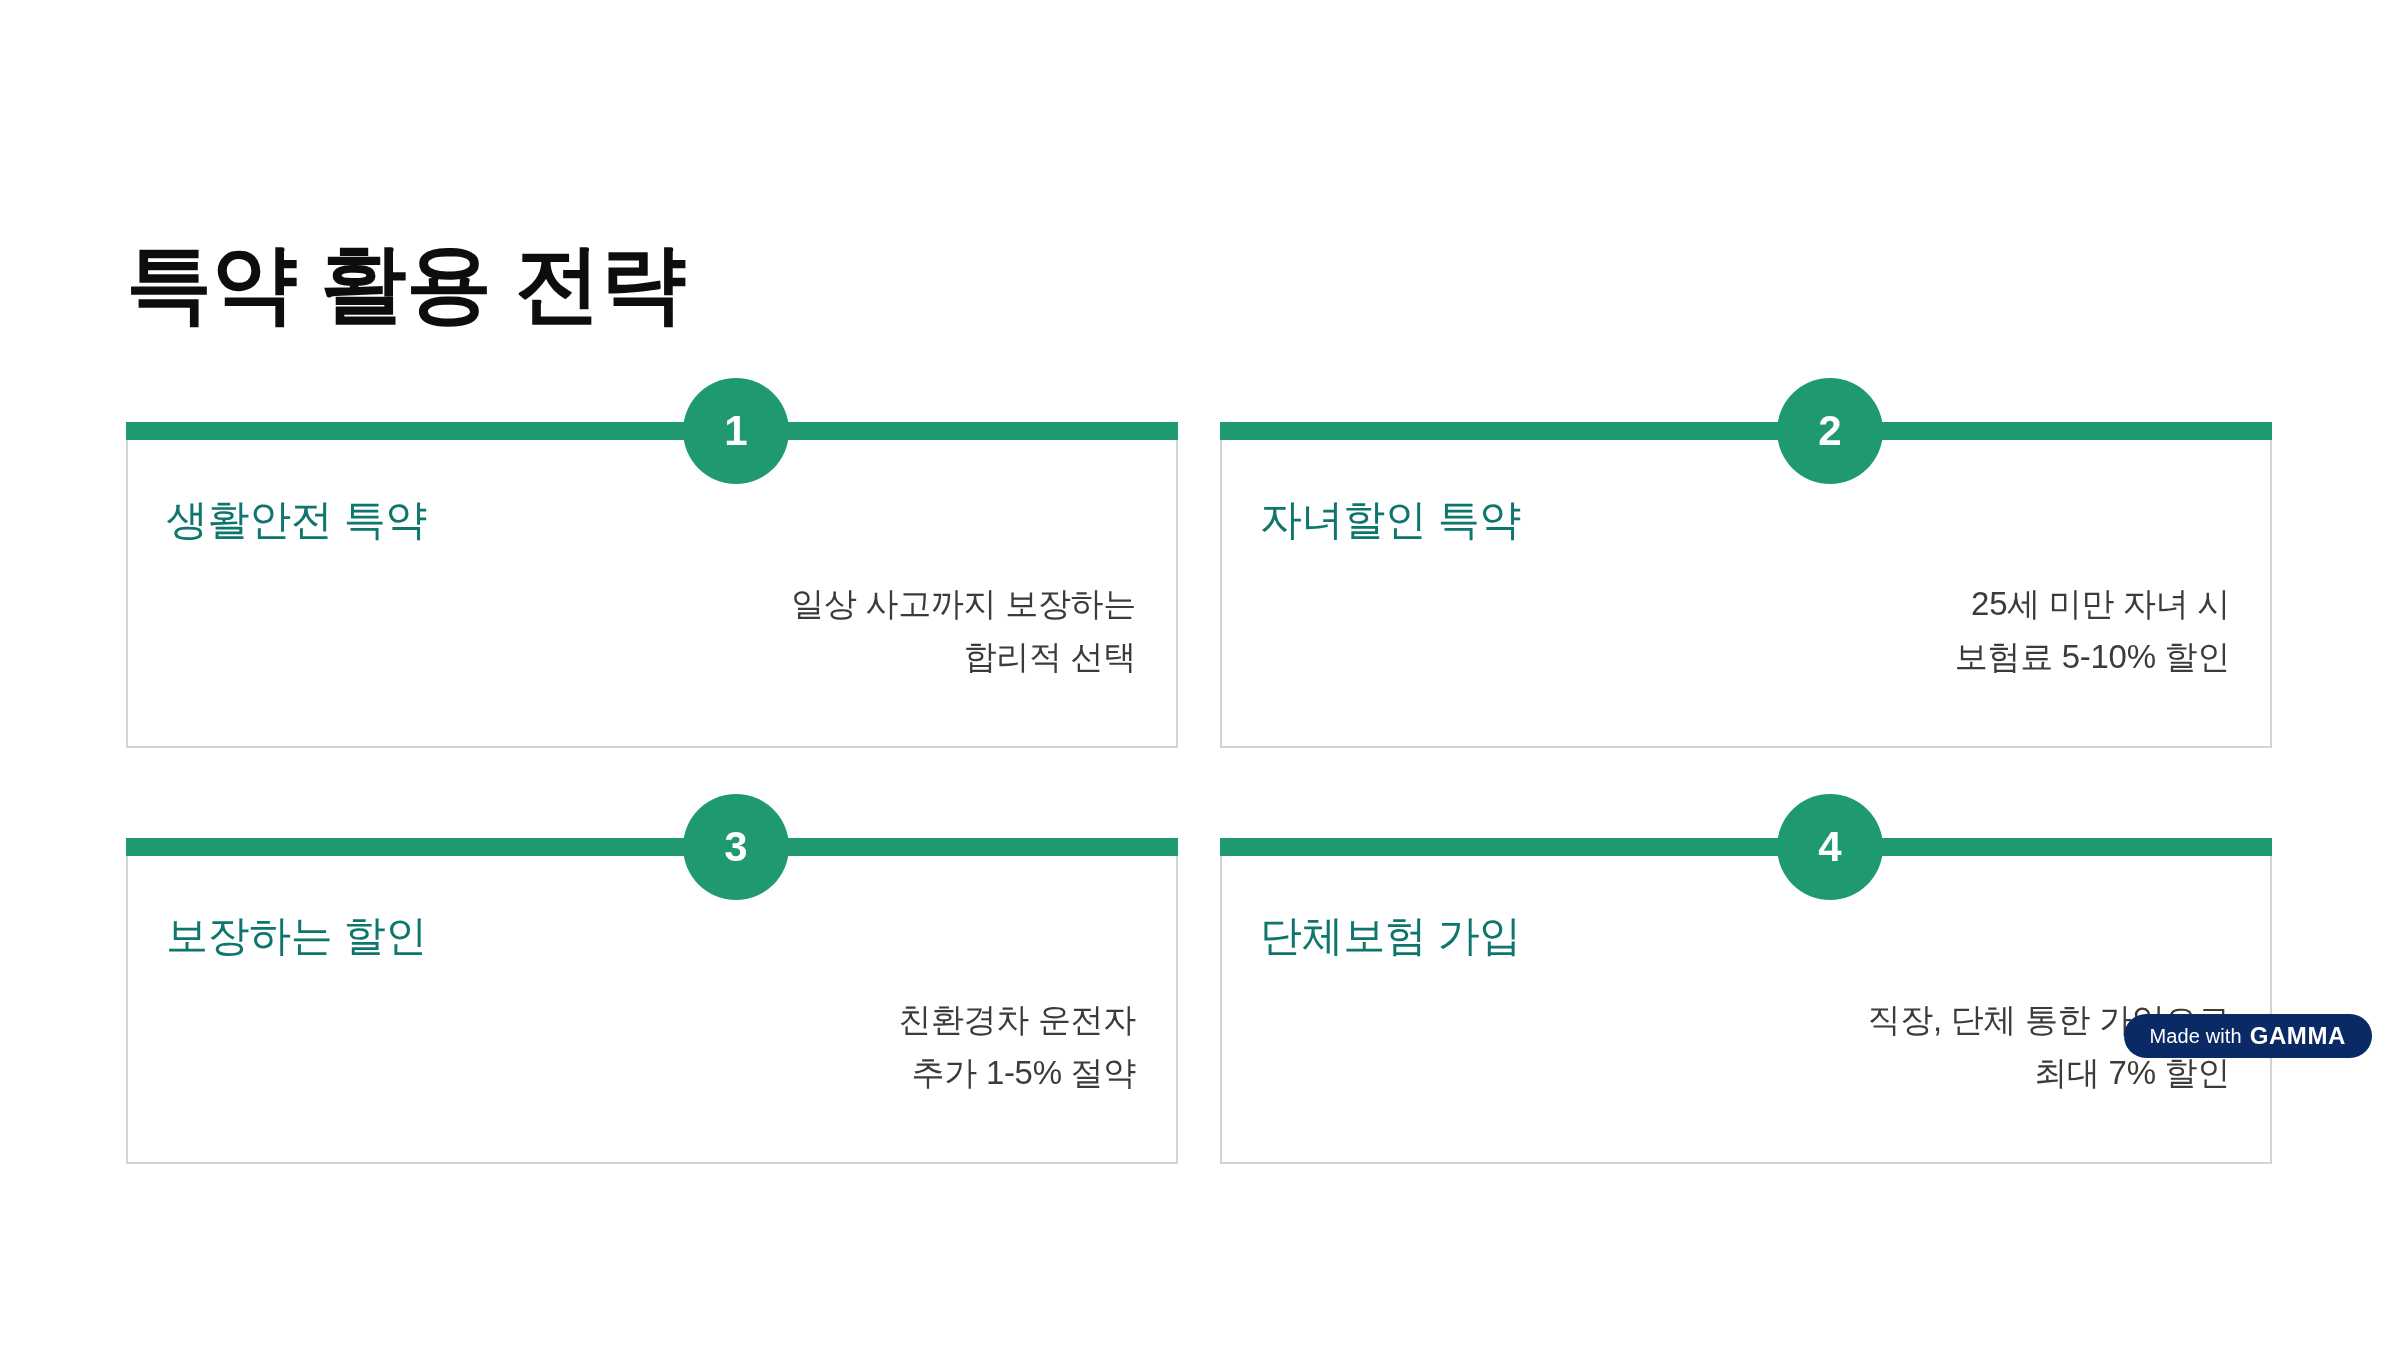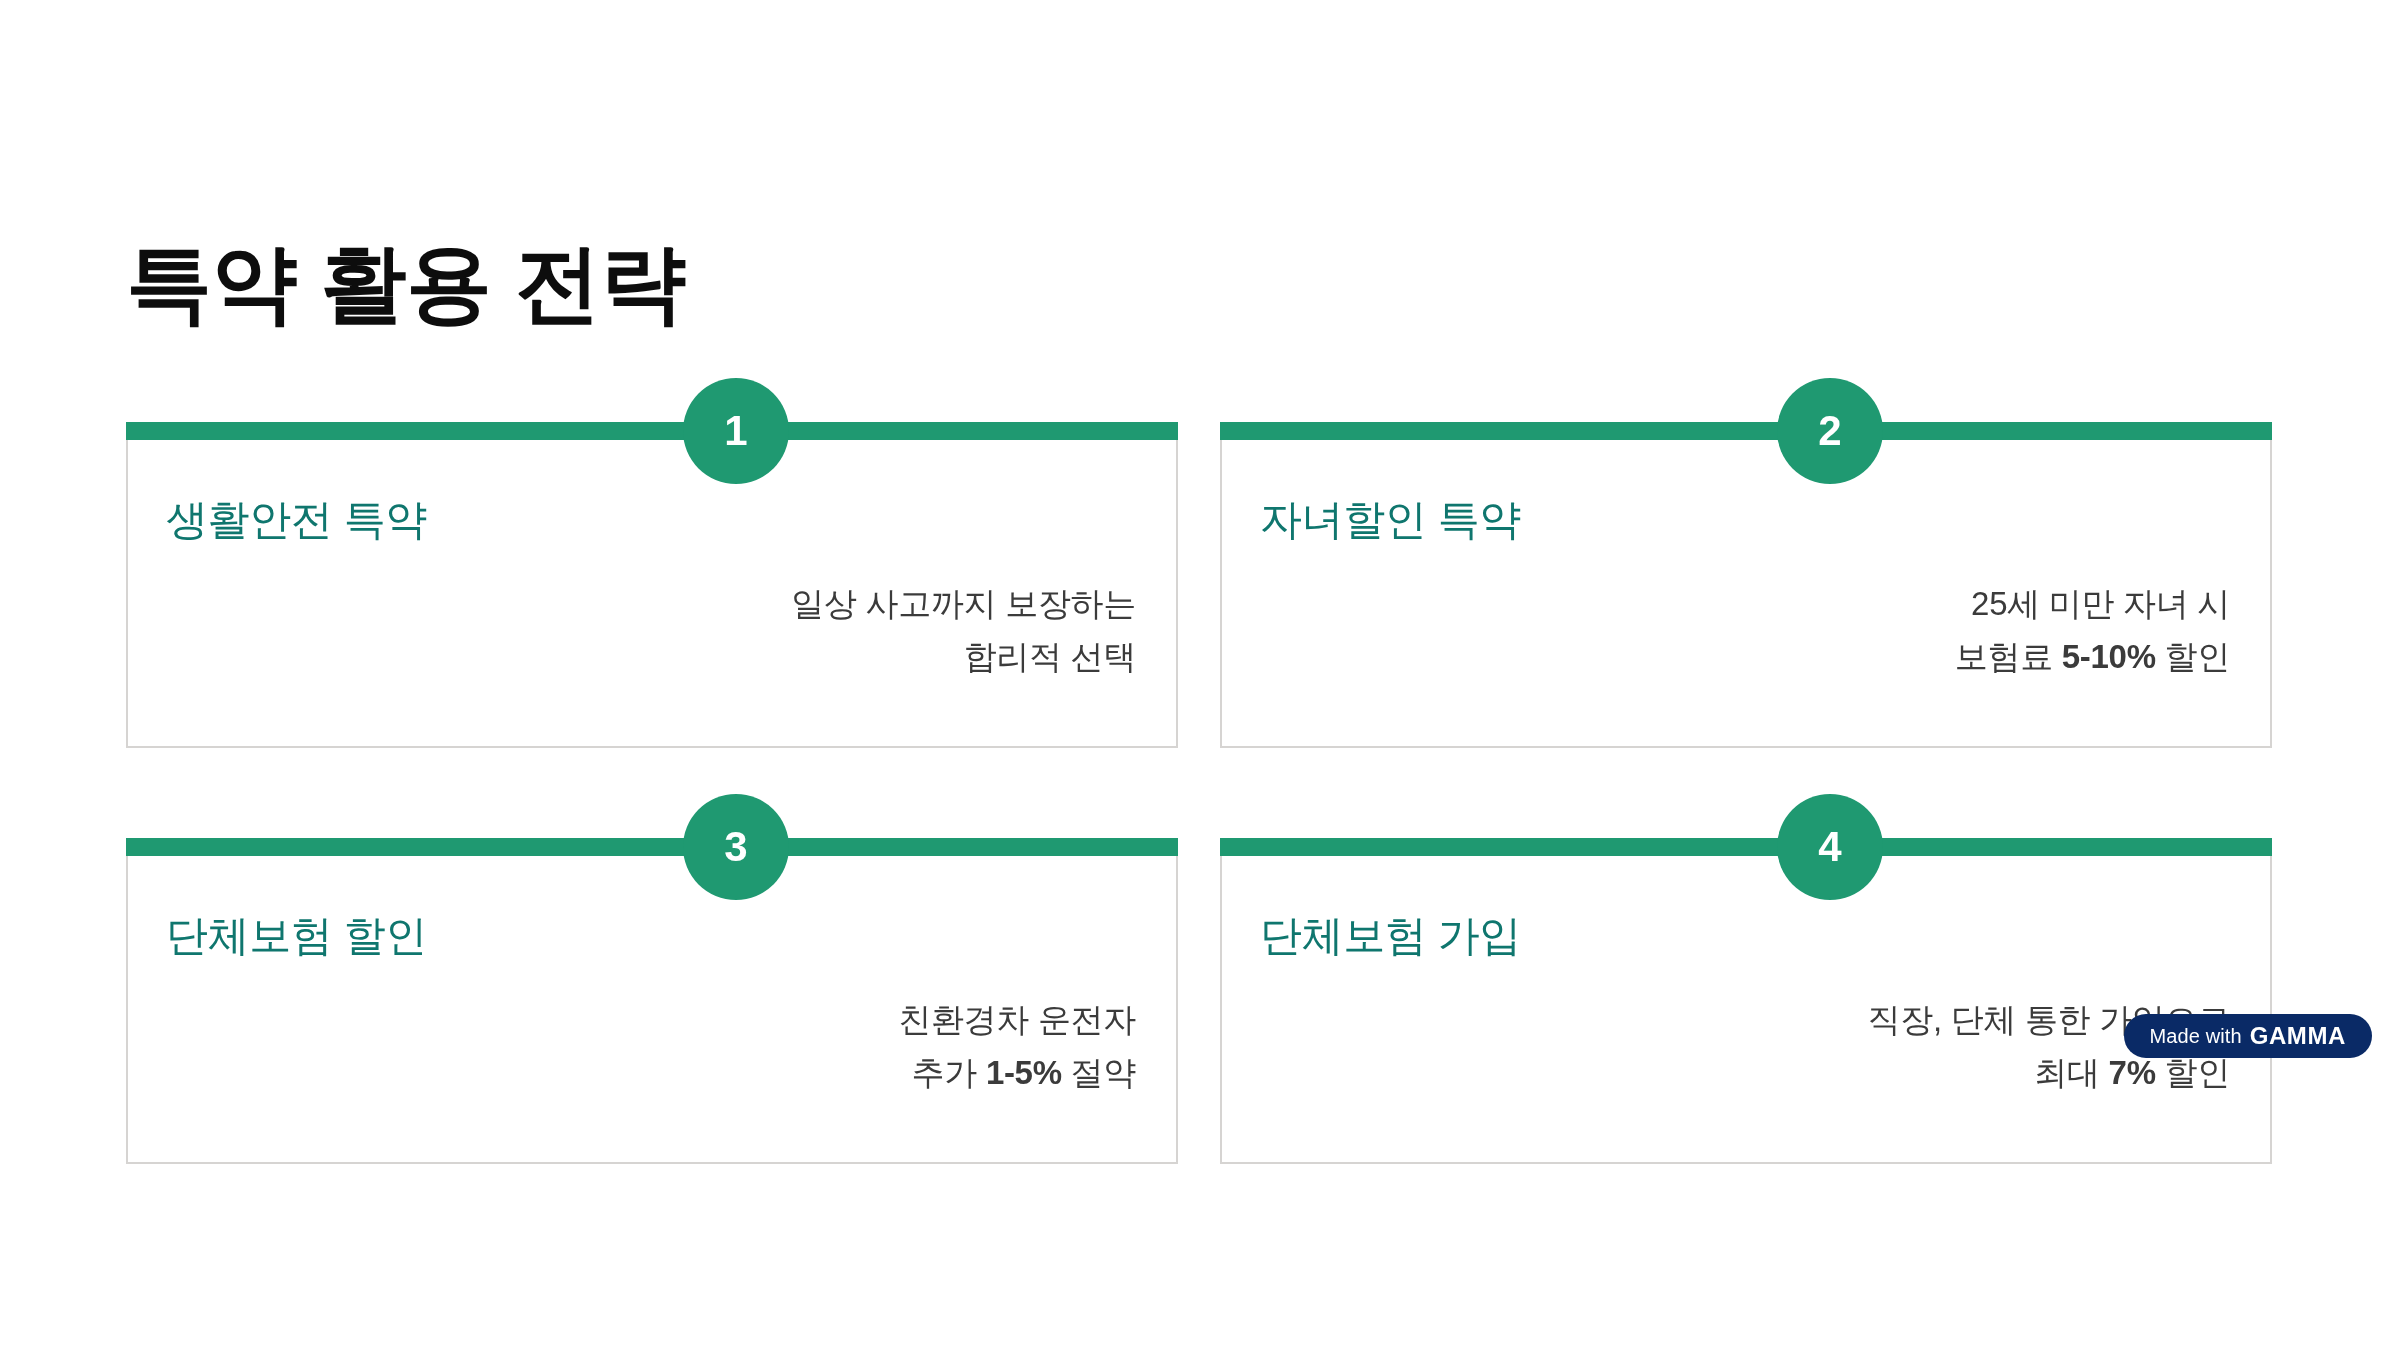--- a/index.html
+++ b/index.html
@@ -107,21 +107,21 @@
   .card-body {
     margin: 30px 0 0 0;
     font-size: 33px;
     font-weight: 400;
     line-height: 1.62;
     color: #3b3b3b;
     letter-spacing: -0.3px;
     white-space: pre-line;
     text-align: right;
   }
-  .card-body b { font-weight: 700; margin-top: 36px; }
+  .card-body b { font-weight: 400; margin-top: 36px; }
 
   
   .gamma-badge {
     position: absolute;
     right: 28px;
     bottom: 22px;
     height: 44px;
     padding: 0 26px;
     border-radius: 22px;
     background: #0a2a66;
@@ -161,21 +161,21 @@
       <div class="card-accent"></div>
       <div class="card-badge">2</div>
       <h2 class="card-title">자녀할인 특약</h2>
       <p class="card-body">25세 미만 자녀 시
 보험료 <b>5-10%</b> 할인</p>
     </div>
 
     <div class="card">
       <div class="card-accent"></div>
       <div class="card-badge">3</div>
-      <h2 class="card-title">단체보험 할인</h2>
+      <h2 class="card-title">보장하는 할인</h2>
       <p class="card-body">친환경차 운전자
 추가 <b>1-5%</b> 절약</p>
     </div>
 
     <div class="card">
       <div class="card-accent"></div>
       <div class="card-badge">4</div>
       <h2 class="card-title">단체보험 가입</h2>
       <p class="card-body">직장, 단체 통한 가입으로
 최대 <b>7%</b> 할인</p>

